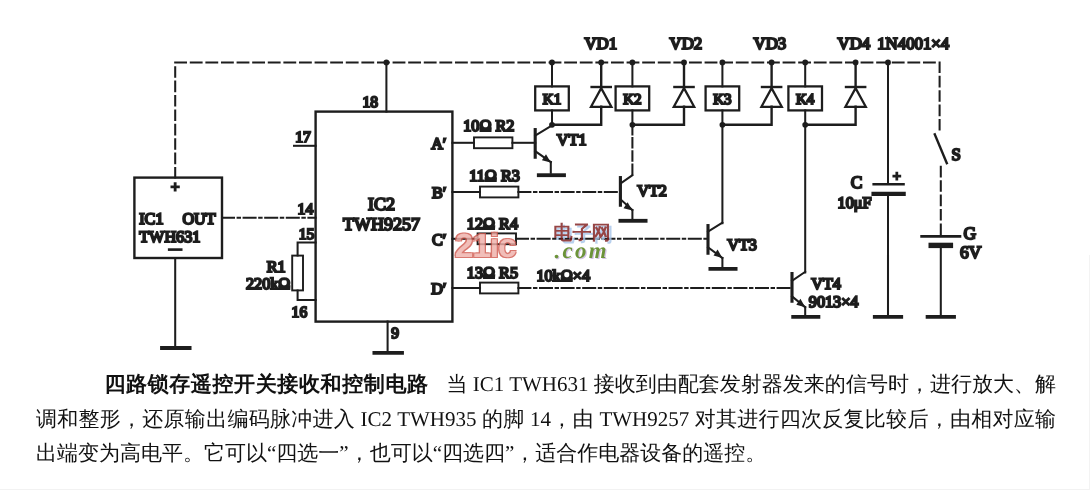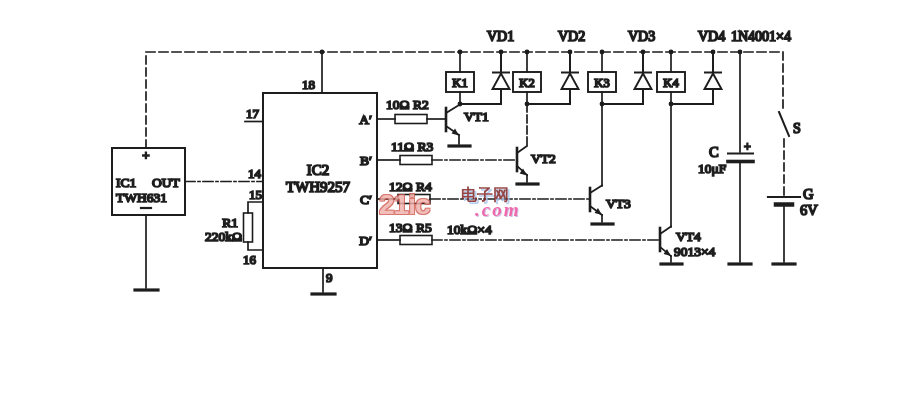--- a/index.html
+++ b/index.html
@@ -13,23 +13,23 @@
     left:379px;top:186px;font-family:"Liberation Sans",sans-serif;
     font-weight:bold;font-size:28px;line-height:38px;letter-spacing:-1px;
     color:#efb0aa;text-shadow:-1px -1px 0 #d05a50,1px -1px 0 #d05a50,-1px 1px 0 #d05a50,1px 1px 0 #d05a50;
   }
   .wm-cn{
     left:461px;top:187px;font-family:"Liberation Sans",sans-serif;
     font-weight:bold;font-size:16px;line-height:16px;color:#7f1d1d;
     text-shadow:2px 2px 0 #a9c6ea;
   }
   .wm-com{
-    left:475px;top:200px;font-family:"Liberation Serif",serif;
+    left:462px;top:200px;font-family:"Liberation Serif",serif;
     font-style:italic;font-weight:bold;font-size:19px;line-height:19px;
-    color:#ec4899;text-shadow:1px 1px 0 #c9b6e0;letter-spacing:2px;
+    color:#4d7c0f;text-shadow:1px 1px 0 #c9b6e0;letter-spacing:2px;
   }
   .caption{
     position:absolute;left:30px;top:306px;width:850px;margin:0;
     font-size:17.5px;line-height:28.5px;text-align:justify;text-indent:57px;
     color:#111;
   }
   .caption b{margin-right:.85em;letter-spacing:.5px;}
 </style>
 </head>
 <body>
@@ -244,14 +244,15 @@
       <text x="800" y="215" font-size="14.5">6V</text>
     </g>
   </svg>
 
   
   <div class="wm wm-big">21ic</div>
   <div class="wm wm-cn">电子网</div>
   <div class="wm wm-com">.com</div>
 
   
+  <p class="caption"><b>四路锁存遥控开关接收和控制电路</b><span>当 IC1 TWH631 接收到由配套发射器发来的信号时，进行放大、解调和整形，还原输出编码脉冲进入 IC2 TWH935 的脚 14，由 TWH9257 对其进行四次反复比较后，由相对应输出端变为高电平。它可以“四选一”，也可以“四选四”，适合作电器设备的遥控。</span></p>
 
 </div>
 
 </body></html>

